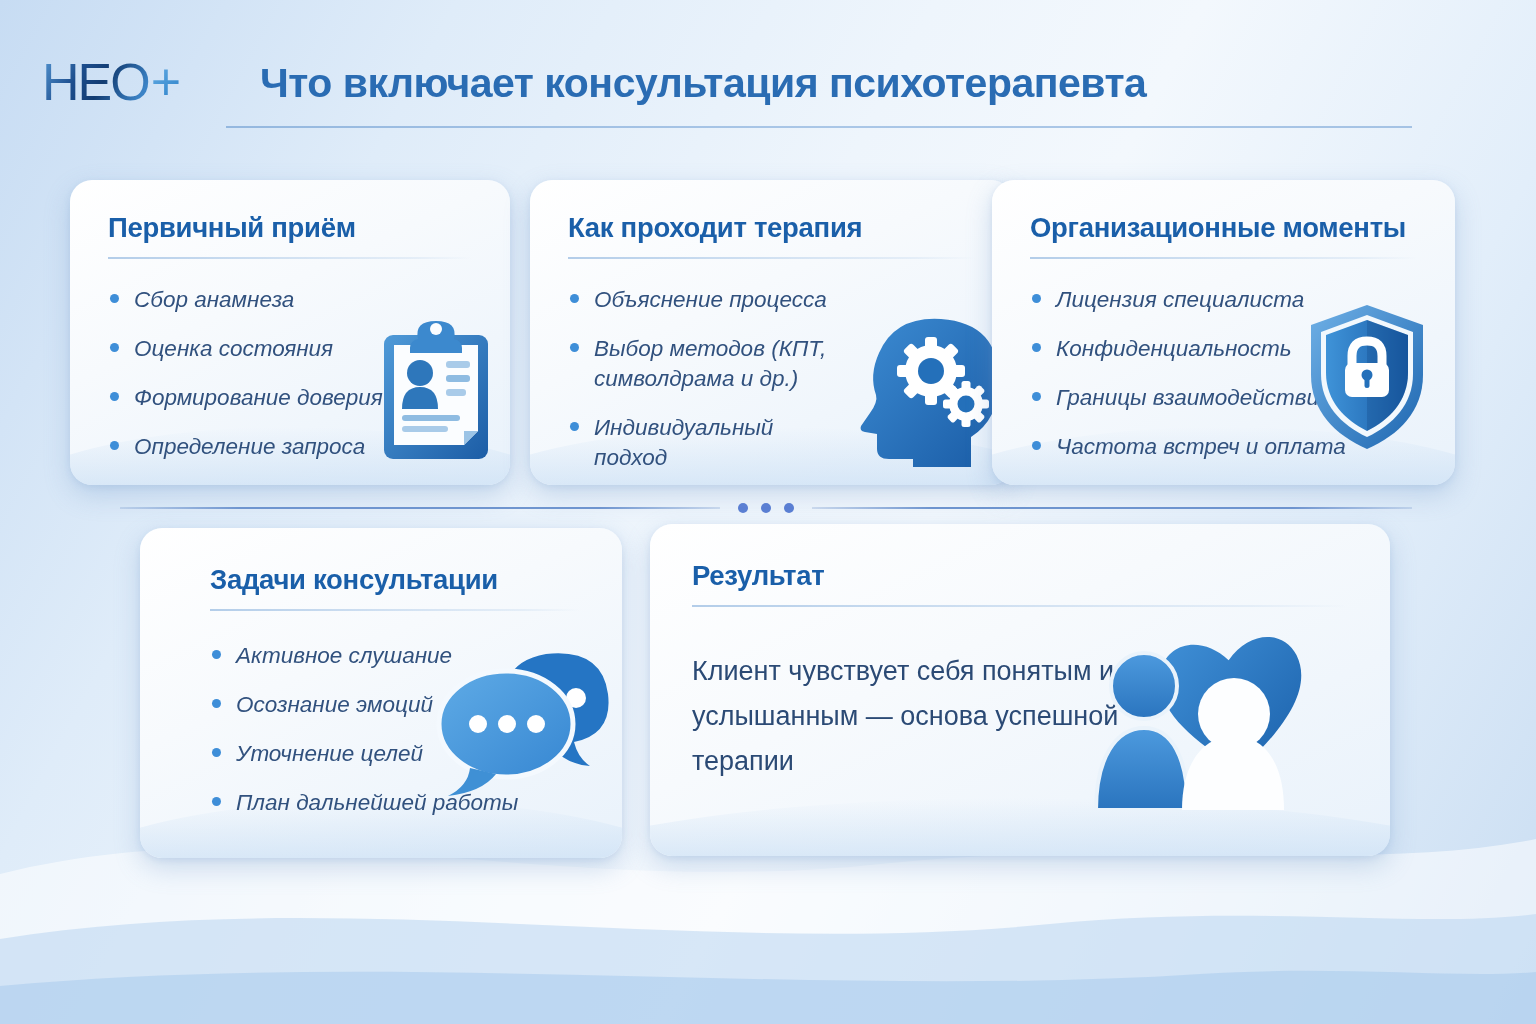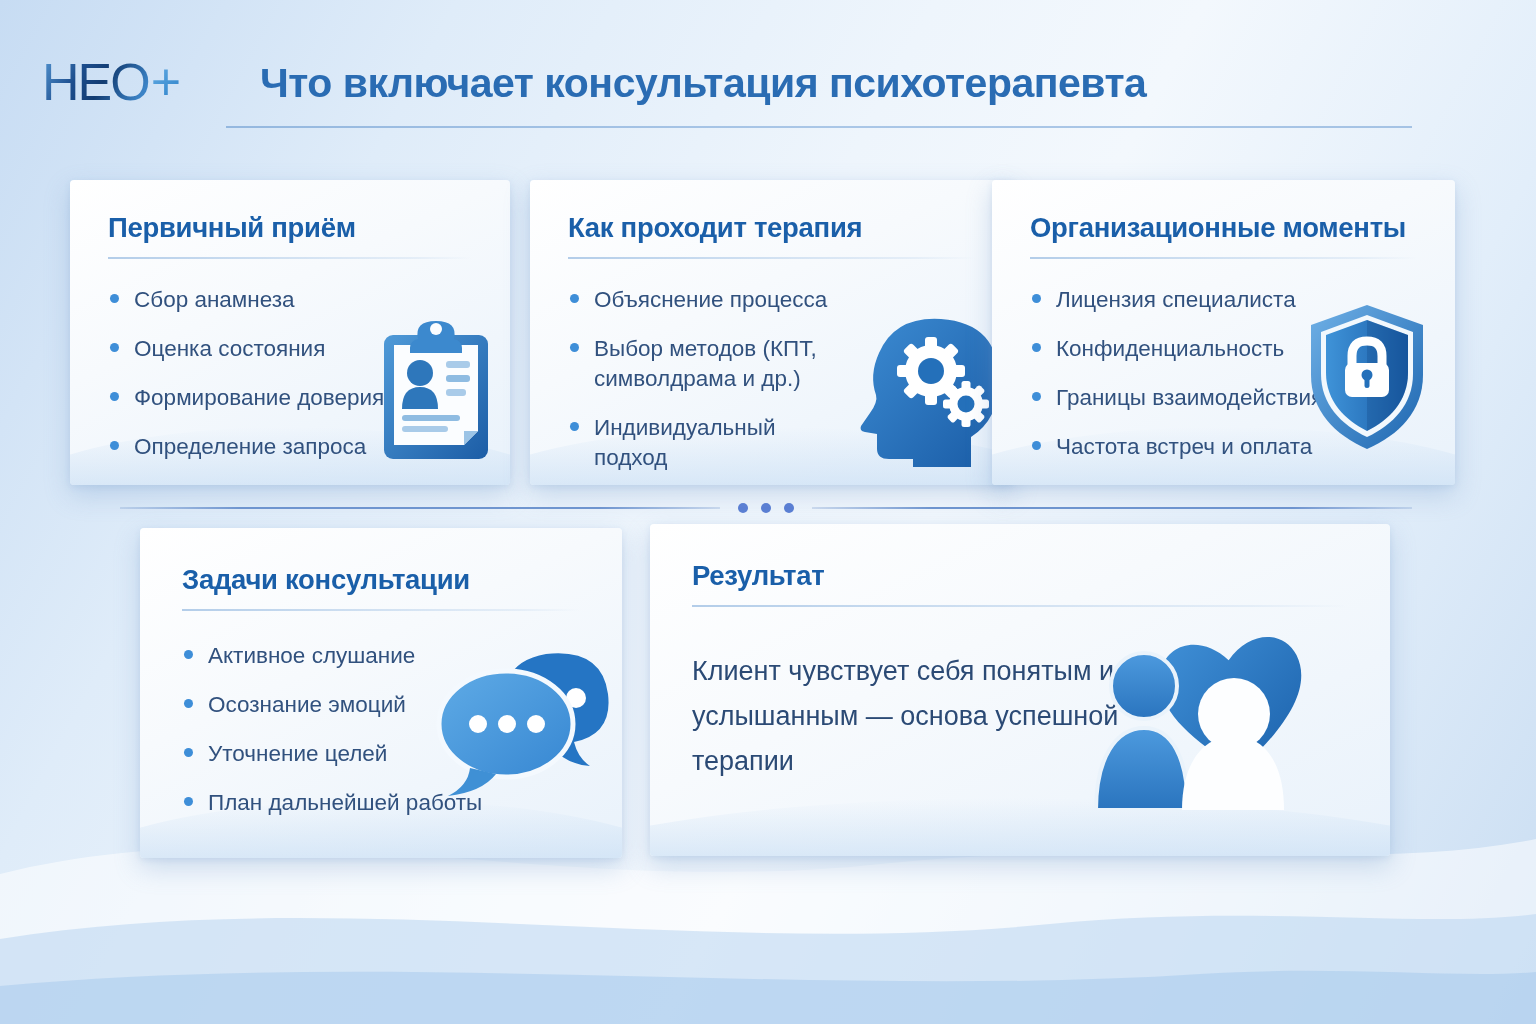--- a/index.html
+++ b/index.html
@@ -25,32 +25,32 @@
     margin-left:2px;
     background:linear-gradient(135deg,#7cbcec 0%,#3f90d2 60%,#2a78bd 100%);
     -webkit-background-clip:text; background-clip:text; color:transparent;
   }
   .page-title { position:absolute; left:260px; top:60px; font-size:41px; font-weight:700;
                 color:#2a6cb3; letter-spacing:-0.5px; }
   .header-rule { position:absolute; left:226px; top:126px; width:1186px; height:2px;
                  background:linear-gradient(90deg,#7ea8d7 0%,#93b7e0 50%,#8eb3dd 100%); opacity:.75; }
 
   
-  .card { position:absolute; border-radius:4px; overflow:hidden;
+  .card { position:absolute; border-radius:22px; overflow:hidden;
           background:linear-gradient(155deg,#ffffff 0%,#f7fafd 40%,#e9f2fb 100%);
           box-shadow:0 10px 26px rgba(110,150,200,.30), 0 2px 6px rgba(130,165,210,.18); }
   .card-wave { position:absolute; left:-20%; bottom:-34px; width:140%; height:92px;
                background:linear-gradient(to top, rgba(195,219,243,.85), rgba(232,242,252,0));
                border-radius:50% 50% 0 0 / 100% 100% 0 0; }
   .card-inner { position:absolute; inset:0; padding:32px 38px; }
   .card-title { font-size:27.5px; font-weight:700; color:#1a5fa9; letter-spacing:-0.3px; }
   .title-rule { height:2px; margin:13px 0 0 0;
                 background:linear-gradient(90deg,#b3cde9 0%, rgba(179,205,233,.25) 85%, rgba(179,205,233,0) 100%); }
   ul.bullets { list-style:none; margin-top:26px; }
-  ul.bullets li { display:flex; align-items:flex-start; margin-bottom:19px; }
+  ul.bullets li { display:flex; align-items:flex-start; margin-bottom:19px;font-style:italic; }
   .dot { flex:0 0 auto; width:9px; height:9px; border-radius:50%; background:#3e8ed8; margin:9px 15px 0 2px; }
   .bullet-text { font-size:22.5px; line-height:30px; color:#31517e; font-weight:500; max-width:300px; }
   #card-tasks .bullet-text { max-width:290px; }
 
   .card-icon { position:absolute; }
 
   
   .row-divider { position:absolute; top:501px; left:120px; width:1292px; height:14px;
                  display:flex; align-items:center; }
   .row-divider .line { flex:1; height:2px; background:linear-gradient(90deg, rgba(110,145,200,.25), #6f95cf 20%, #6f95cf 80%, rgba(110,145,200,.25)); }
@@ -239,21 +239,21 @@
     <span class="dots">
         <i></i>
         <i></i>
         <i></i>
       </span>
     <span class="line"></span>
   </div>
 
   <section class="card c4" id="card-tasks">
     <div class="card-wave"></div>
-    <div class="card-inner" style="padding:36px 42px;">
+    <div class="card-inner" style="padding:36px 42px;margin-left:28px;">
       <div class="card-title">Задачи консультации</div>
       <div class="title-rule"></div>
       <ul class="bullets" style="margin-top:30px;text-align:right;">
         <li>
             <span class="dot"></span>
             <span class="bullet-text">Активное слушание</span>
           </li>
         <li>
             <span class="dot"></span>
             <span class="bullet-text">Осознание эмоций</span>

